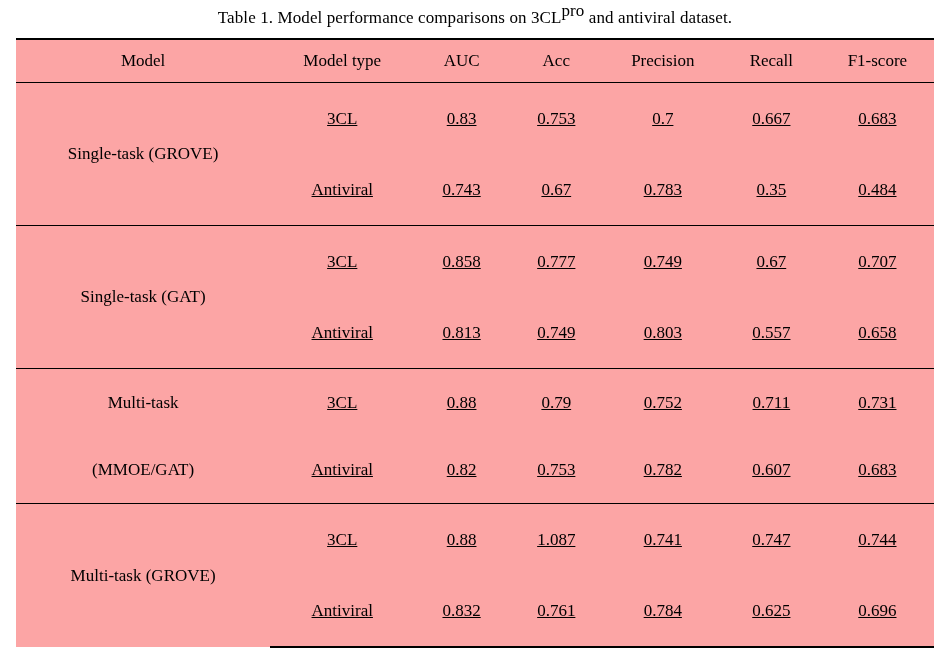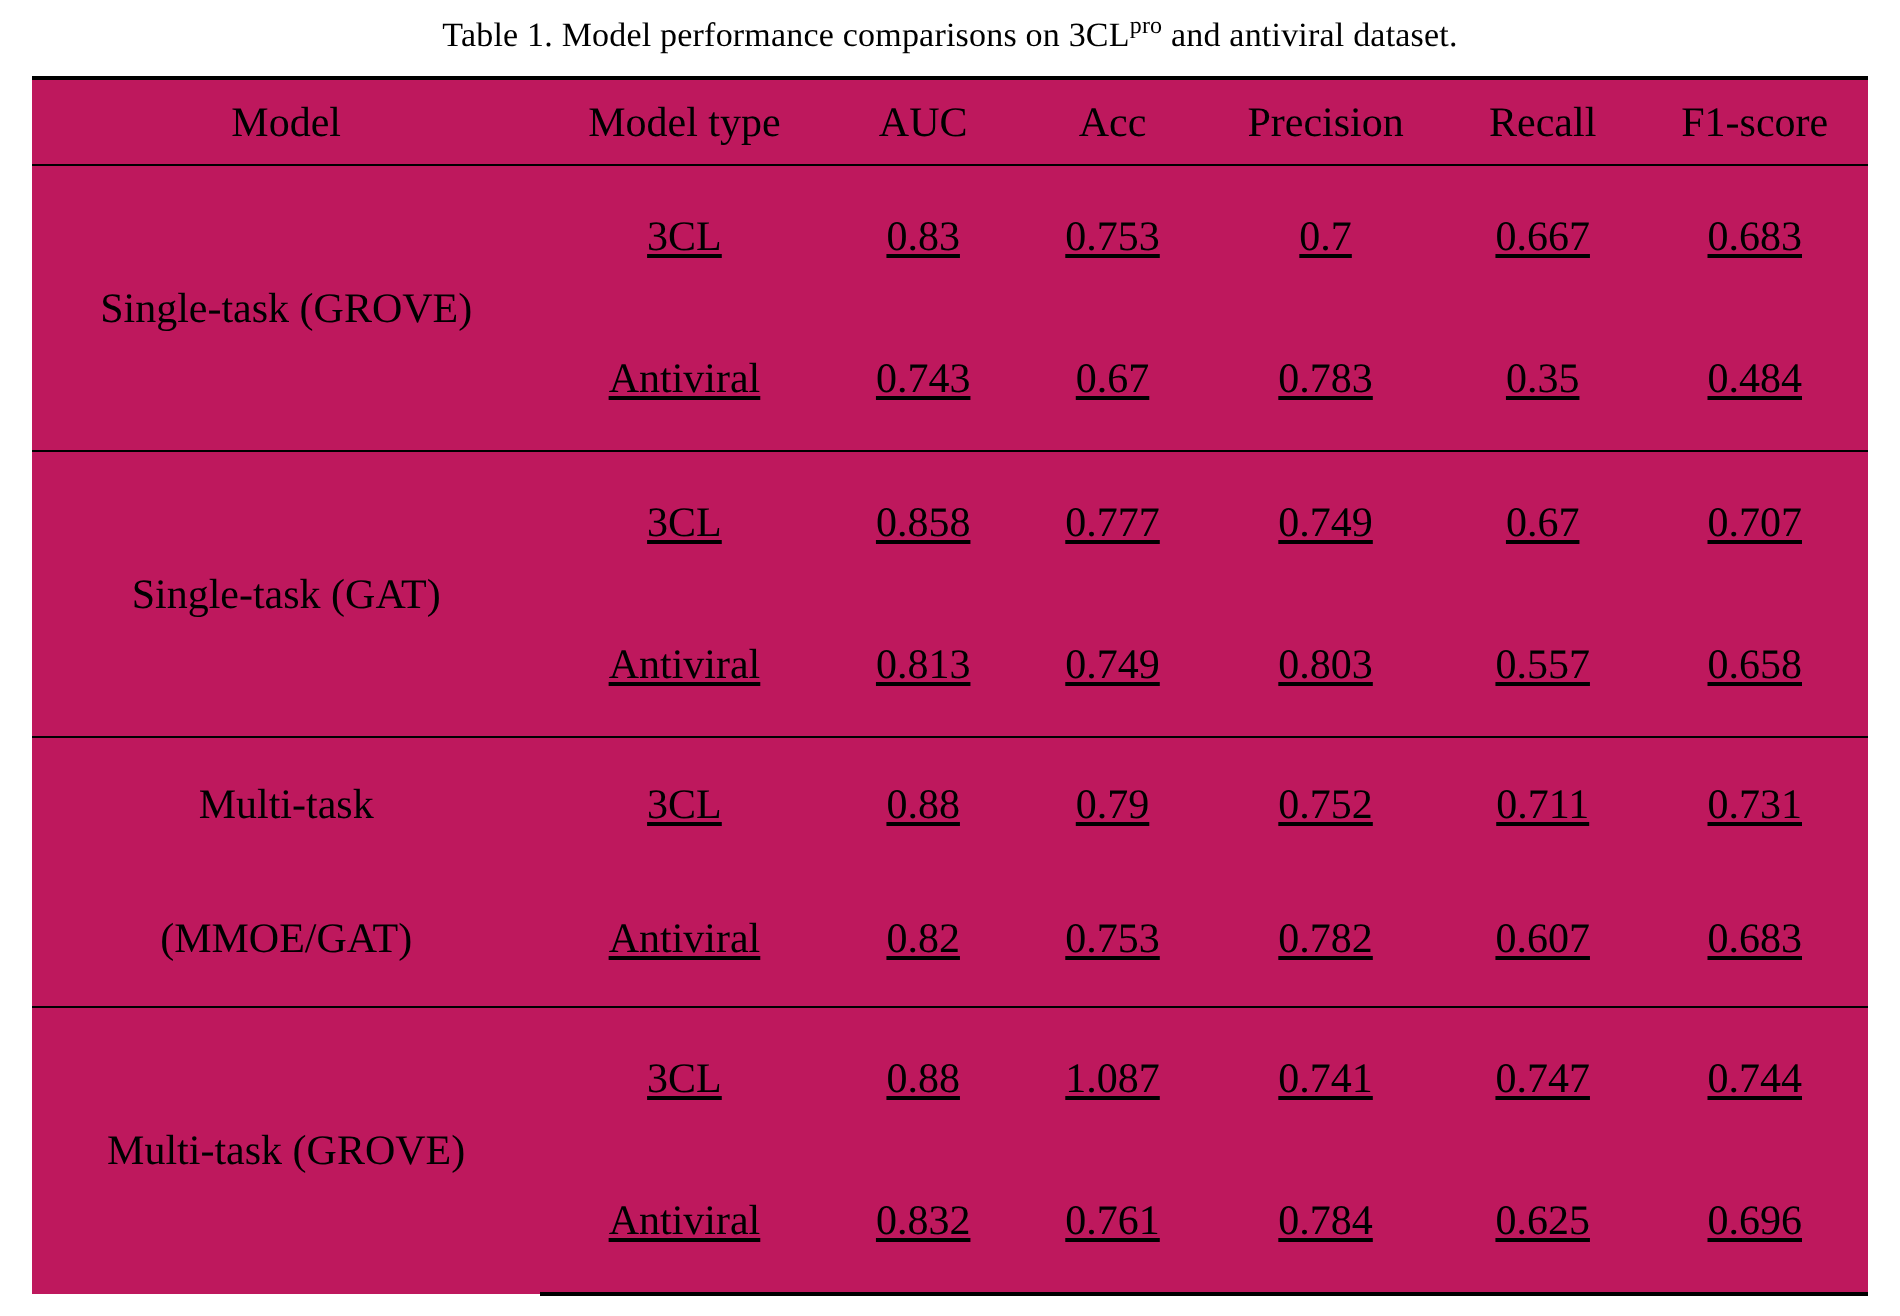--- a/index.html
+++ b/index.html
@@ -23,38 +23,38 @@
   }
   .caption {
     text-align: center;
     font-size: 17px;
     font-family: "Liberation Serif", serif;
     padding-top: 8px;
     padding-bottom: 10px;
     letter-spacing: 0.1px;
   }
   .caption sup {
-    font-size: 12px;
+    font-size: 17px;
     vertical-align: super;
     line-height: 0;
   }
   table.perf {
     border-collapse: collapse;
     width: 918px;
     margin: 0 auto;
     table-layout: fixed;
   }
   table.perf td, table.perf th {
     font-weight: normal;
-    font-size: 21px;
+    font-size: 17px;
     font-family: "Liberation Serif", serif;
     text-align: center;
     vertical-align: middle;
     padding: 0;
-    background: #be185d;
+    background: #fca5a5;
   }
   thead th {
     font-weight: bold;
     font-size: 16.5px;
     height: 42px;
     padding: 0;
   }
   .thick-top {
     border-top: 2.5px solid #000;
   }

